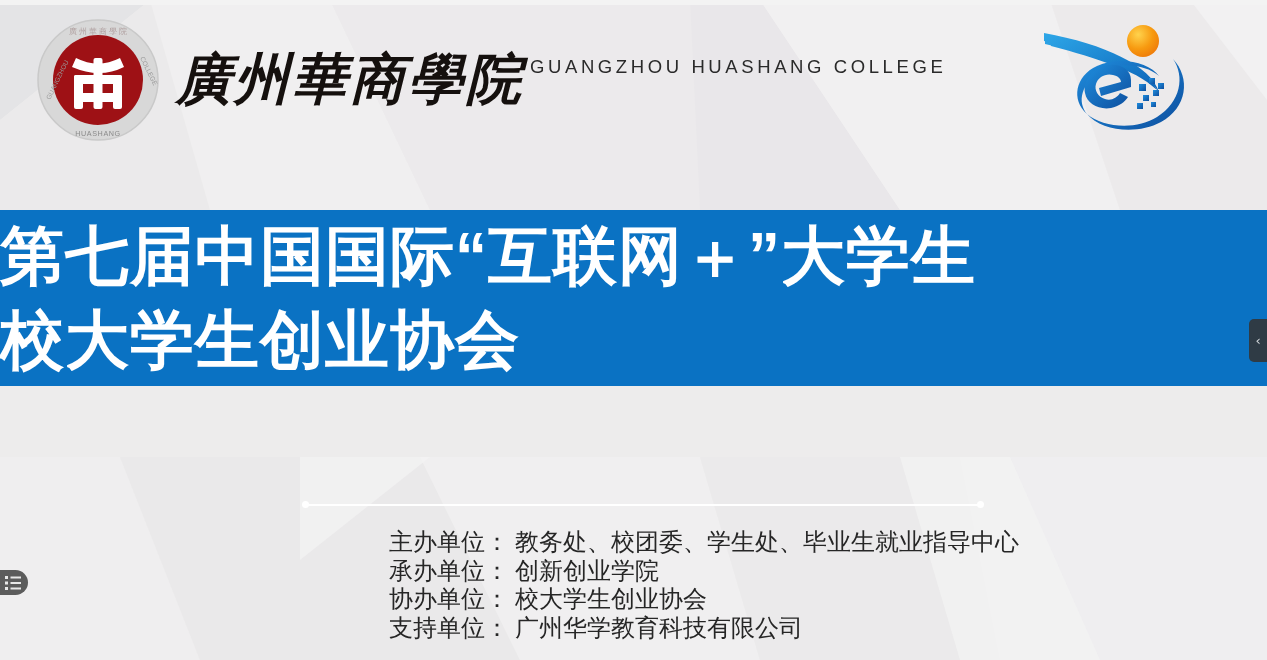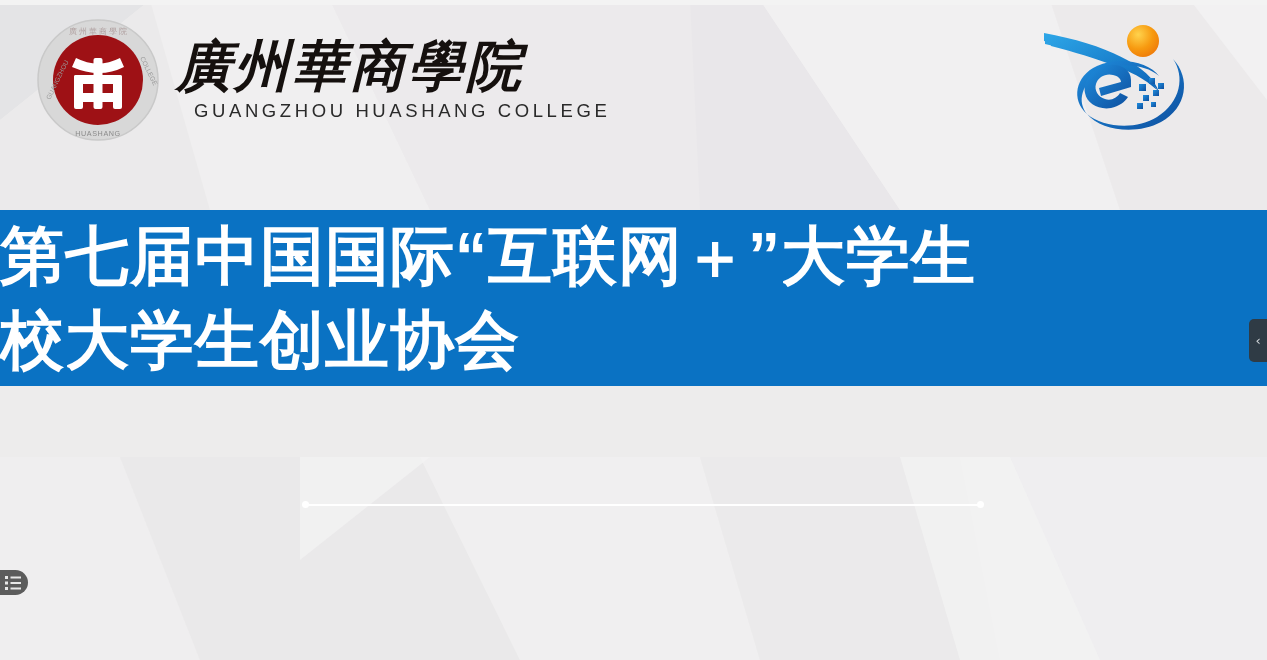--- a/index.html
+++ b/index.html
@@ -27,30 +27,30 @@
     position:absolute; left:0; top:0; width:100%; height:210px;
   }
 
   
   .school-logo {
     position:absolute; left:36px; top:18px;
     display:flex; align-items:center; gap:16px;
   }
   .seal { position:relative; width:124px; height:124px; }
   .seal svg { display:block; }
-  .school-name { display:flex; flex-direction:column; }
+  .school-name { display:flex; flex-direction:row; }
   .school-cn {
     font-family:"Liberation Serif","DejaVu Serif",serif;
     font-weight:bold; font-style:italic;
     font-size:55px; line-height:1.05; color:#15100e;
     letter-spacing:3px; white-space:nowrap;
   }
   .school-en {
     font-size:18.5px; color:#2a2a2a; letter-spacing:3.6px;
-    white-space:nowrap; margin-top:5px; margin-left:18px;
+    white-space:nowrap; margin-top:5px; margin-left:6px;
     font-weight:400;
   }
 
   
   .comp-logo { position:absolute; right:42px; top:10px; width:200px; height:140px; }
   .comp-logo svg { display:block; }
 
   
   .title-band {
     position:absolute; left:0; top:210px; width:100%; height:176px;
@@ -233,20 +233,38 @@
     <div class="tline">第七届中国国际“互联网＋”大学生</div>
     <div class="tline">校大学生创业协会</div>
   </div>
 
   <div class="divider">
     <div class="dot l"></div>
     <div class="line"></div>
     <div class="dot r"></div>
   </div>
 
+  <div class="organizers">
+    <div class="org-row">
+      <span class="org-label">主办单位：</span>
+      <span class="org-value">教务处、校团委、学生处、毕业生就业指导中心</span>
+    </div>
+    <div class="org-row">
+      <span class="org-label">承办单位：</span>
+      <span class="org-value">创新创业学院</span>
+    </div>
+    <div class="org-row">
+      <span class="org-label">协办单位：</span>
+      <span class="org-value">校大学生创业协会</span>
+    </div>
+    <div class="org-row">
+      <span class="org-label">支持单位：</span>
+      <span class="org-value">广州华学教育科技有限公司</span>
+    </div>
+  </div>
 
   <div class="menu-fab">
     <svg width="16" height="14" viewBox="0 0 16 14">
       <g fill="#e8e8e8">
         <rect x="0" y="0" width="3" height="3"></rect>
         <rect x="0" y="5.5" width="3" height="3"></rect>
         <rect x="0" y="11" width="3" height="3"></rect>
         <rect x="5.5" y="0.5" width="10.5" height="2"></rect>
         <rect x="5.5" y="6" width="10.5" height="2"></rect>
         <rect x="5.5" y="11.5" width="10.5" height="2"></rect>

